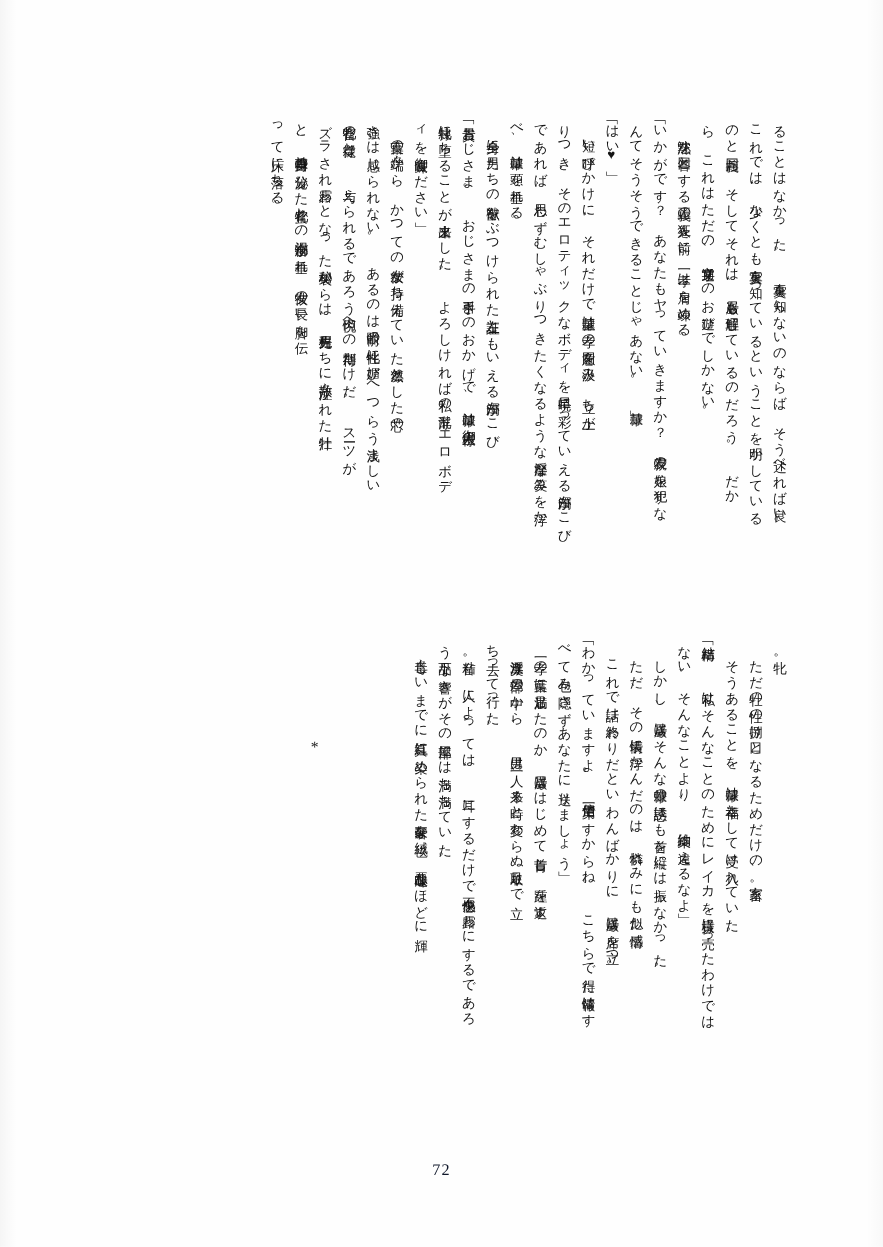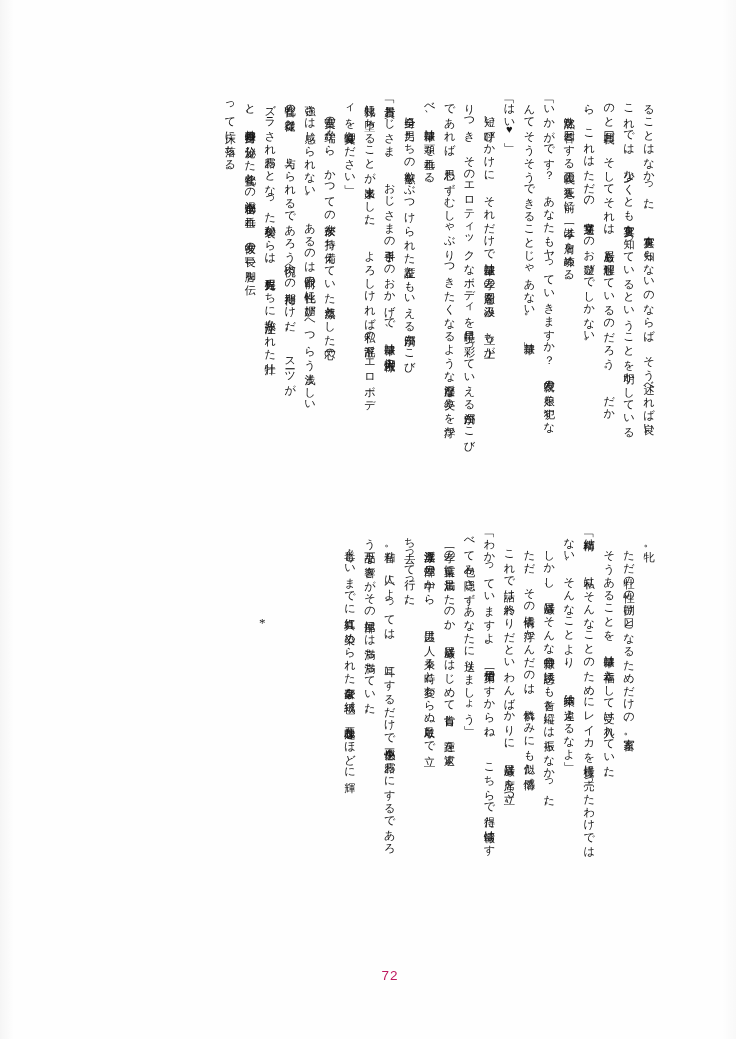--- a/index.html
+++ b/index.html
@@ -68,24 +68,23 @@
     font-family: "Liberation Serif", serif;
   }
 
   
   #page-number {
     position: absolute;
     bottom: 56px;
     left: 50%;
     transform: translateX(-50%);
     font-size: 13.5px;
-    color: #be185d;
+    color: #0f172a;
     letter-spacing: 1px;
-    font-family: Liberation Sans, sans-serif;
-    margin-left: 22px;
+    font-family: Liberation Serif, serif;
   }
 
   
   .scan-edge-left {
     position: absolute;
     top: 0; bottom: 0; left: 0;
     width: 14px;
     background: linear-gradient(to right, rgba(0,0,0,0.035), rgba(0,0,0,0));
     pointer-events: none;
   }

